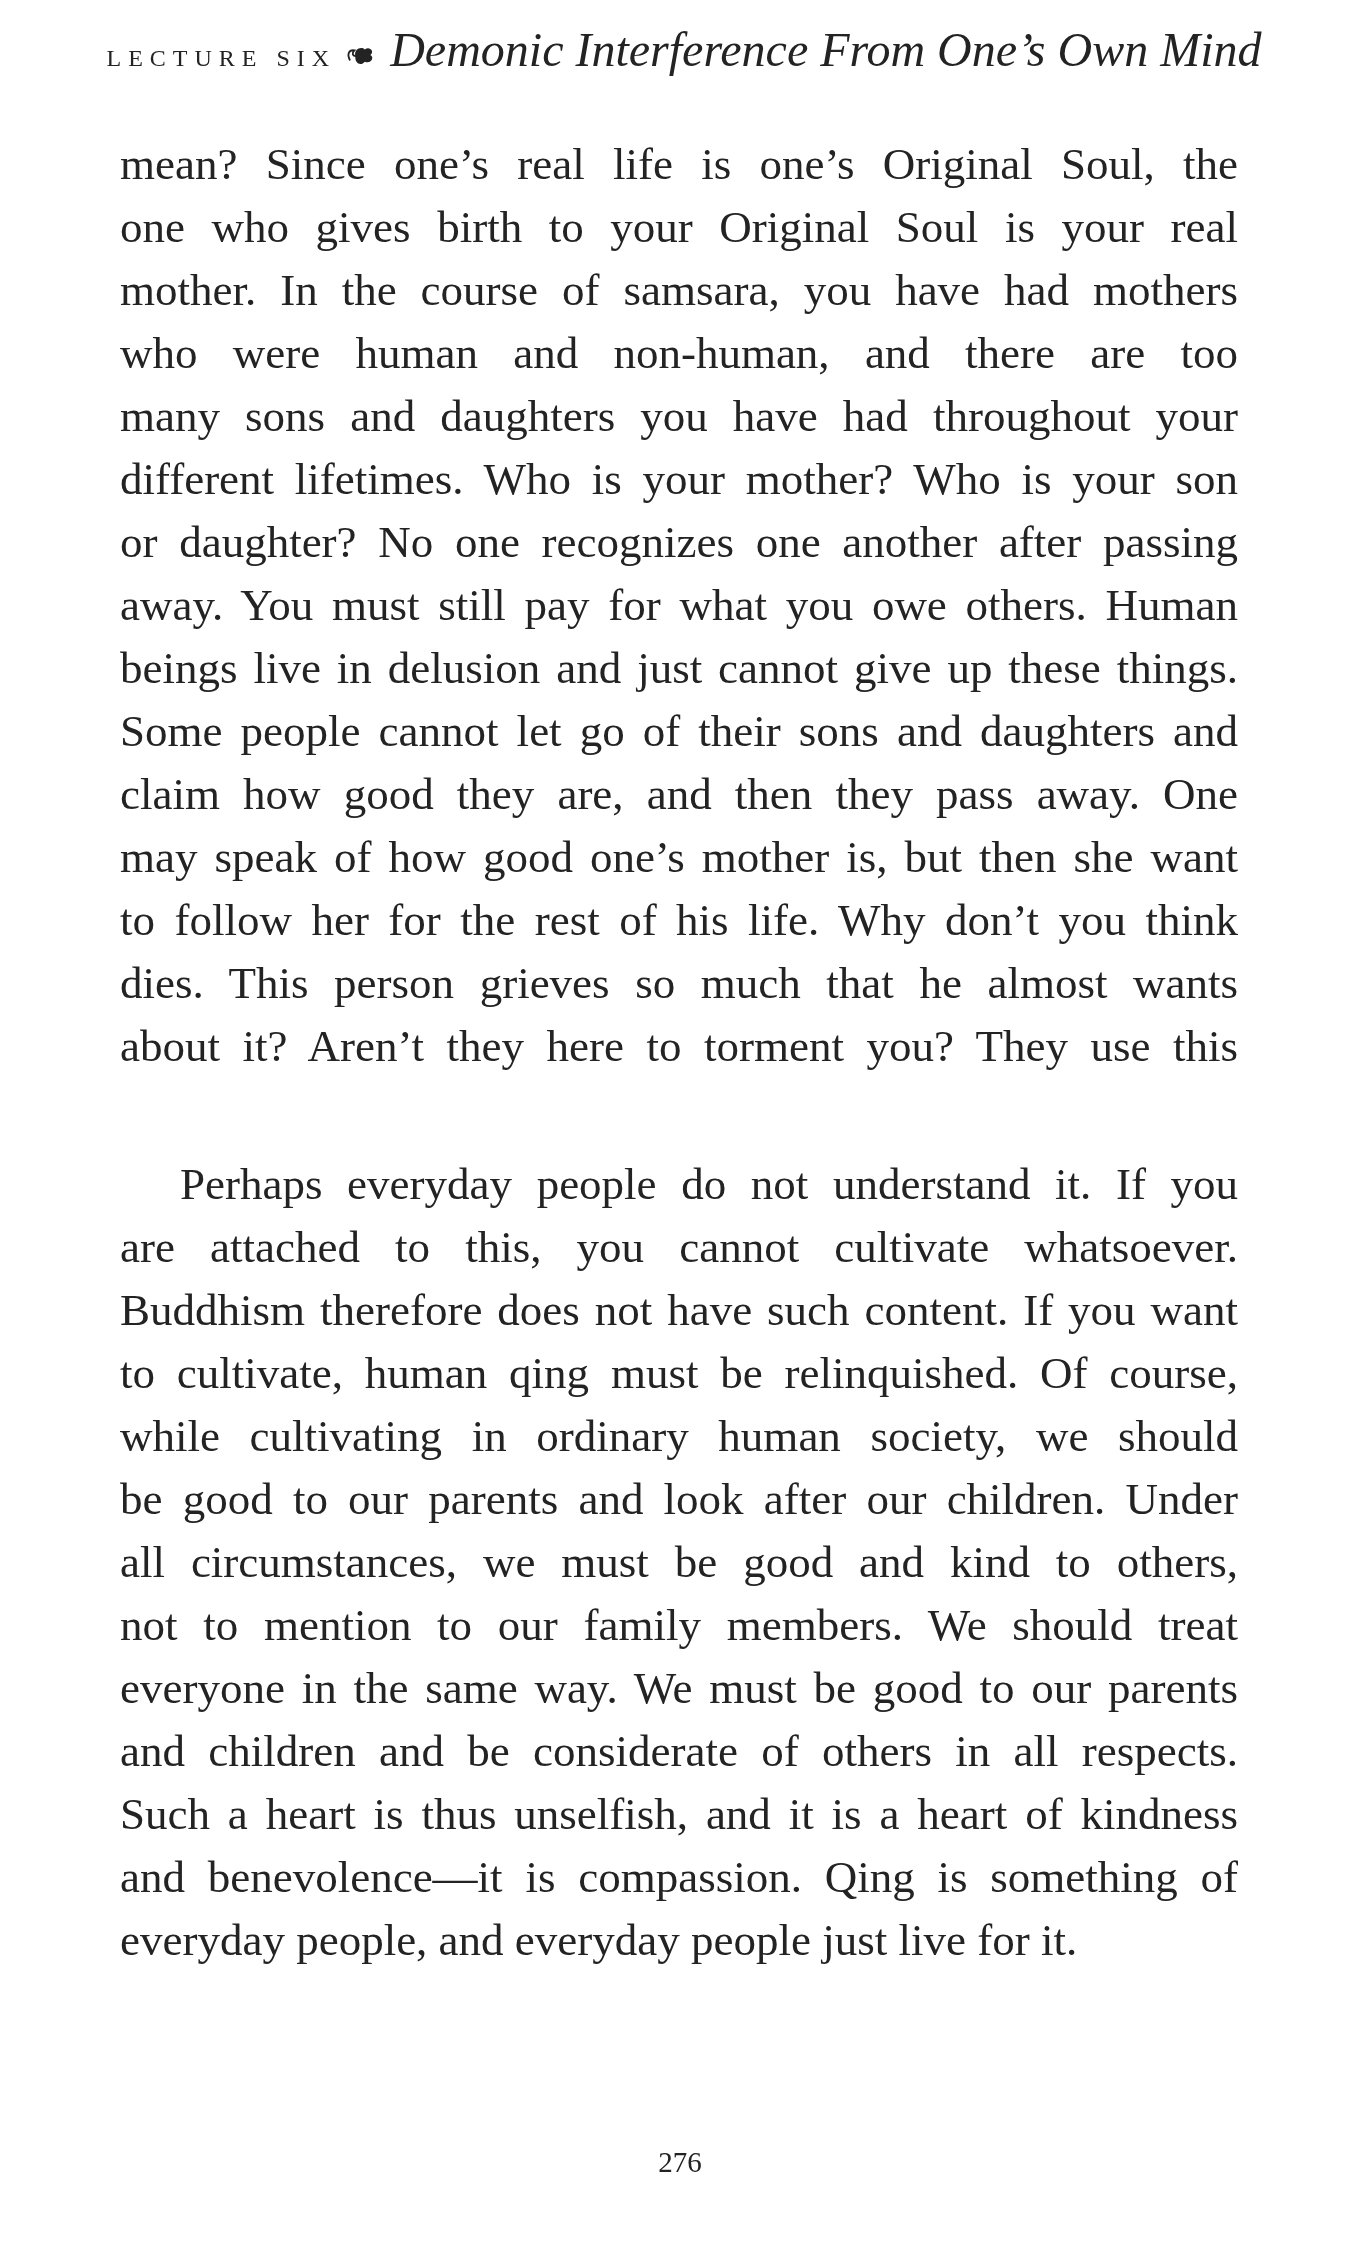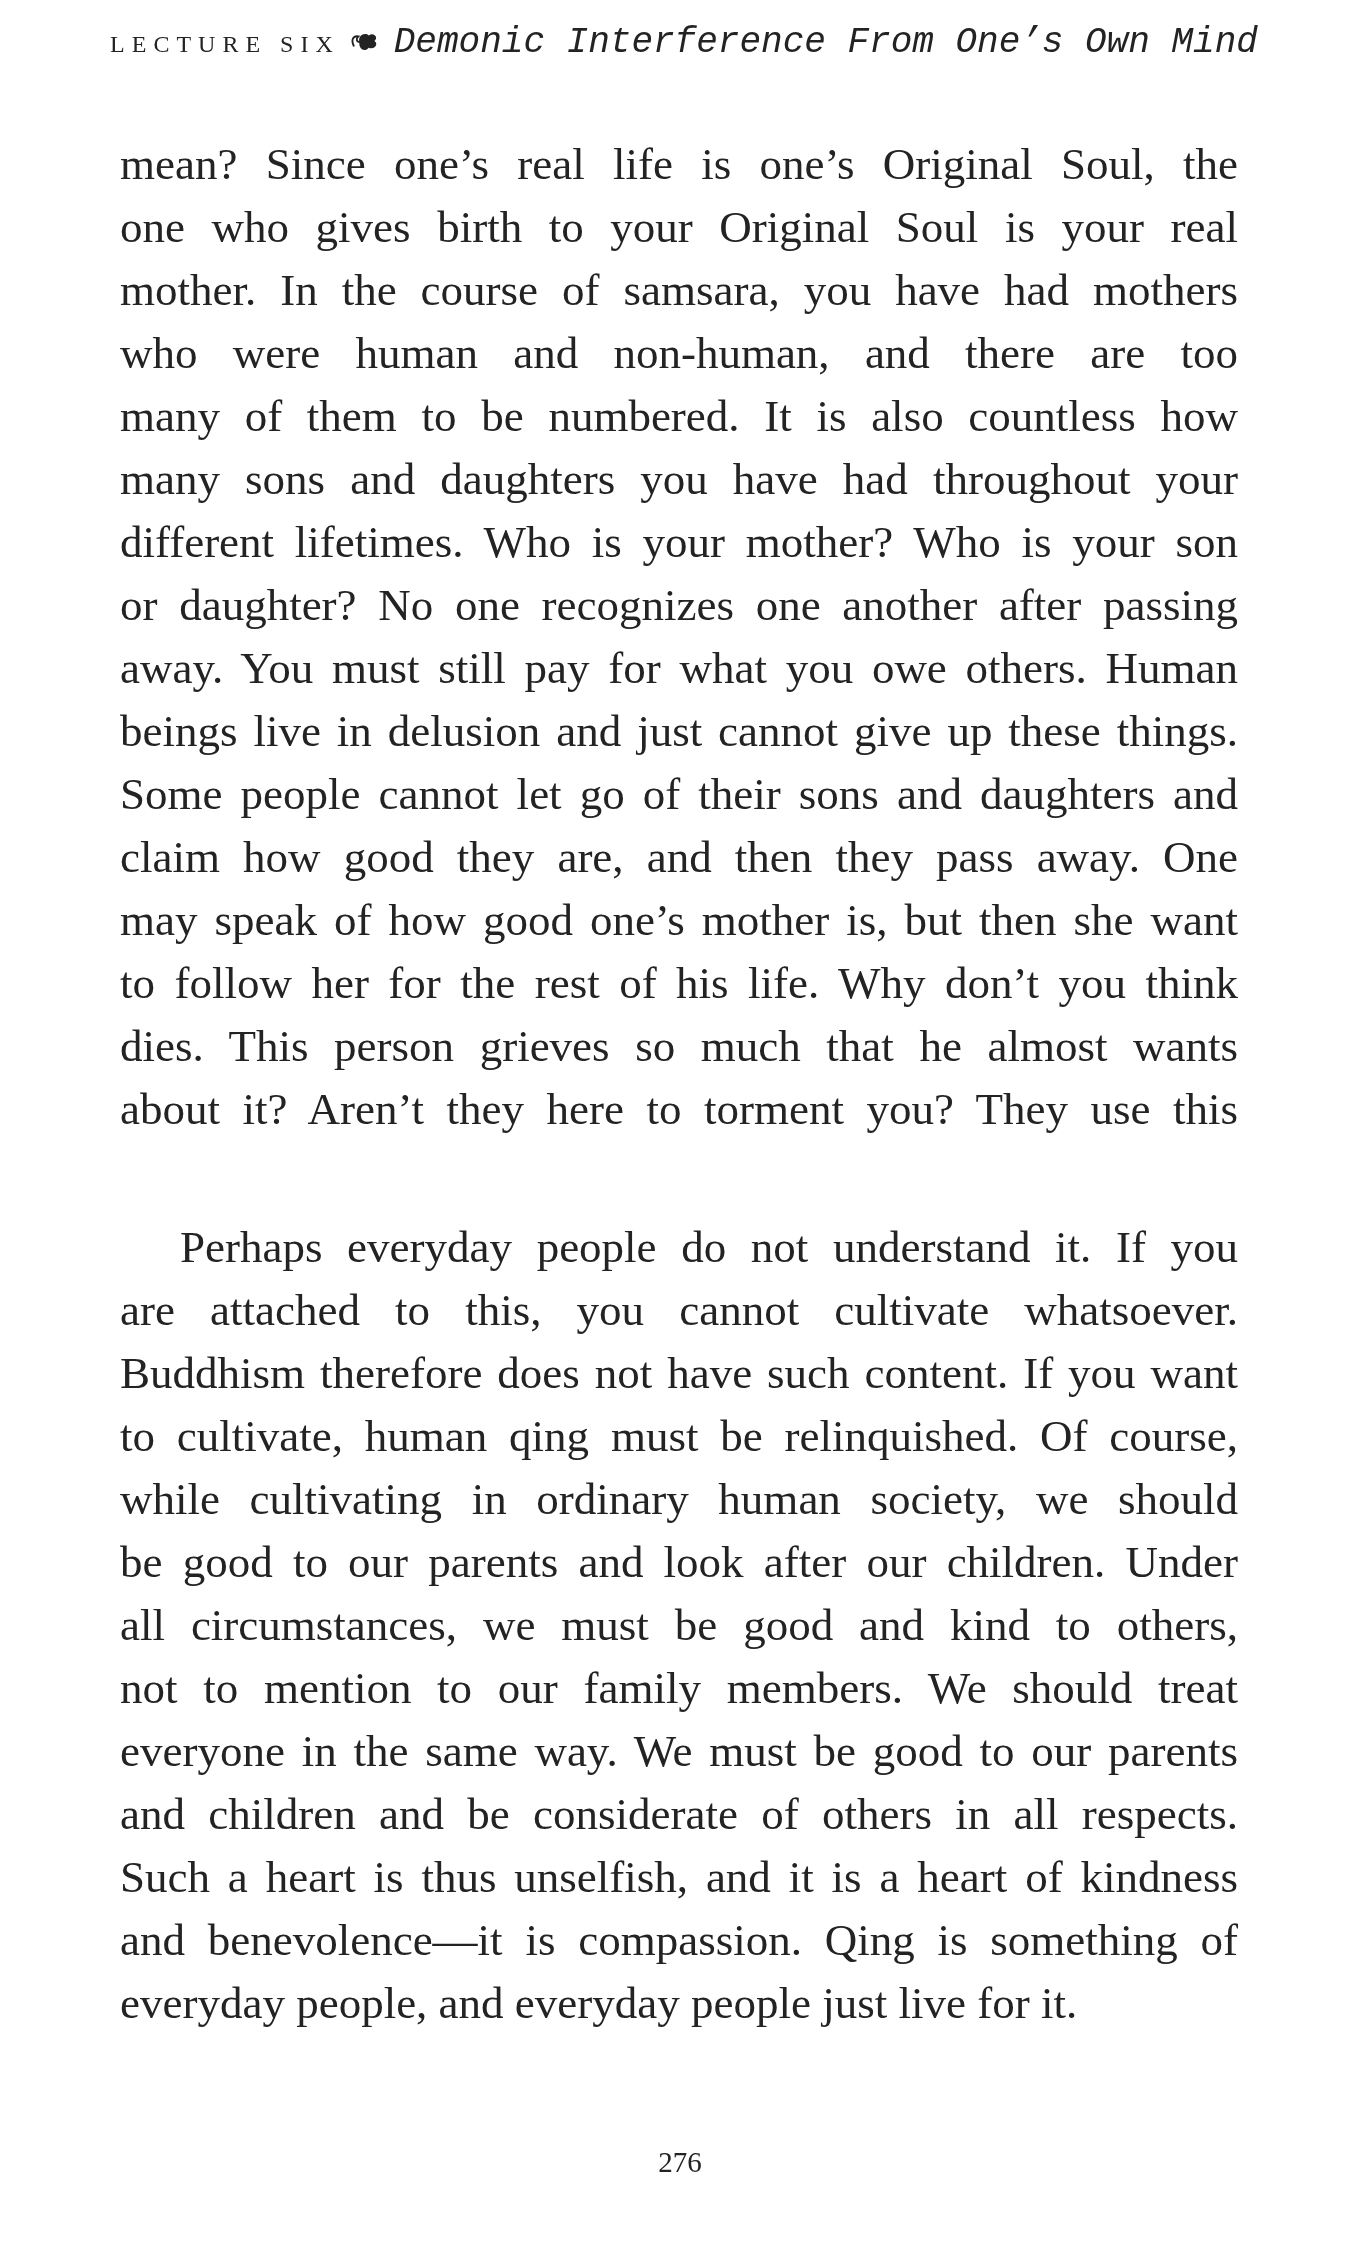--- a/index.html
+++ b/index.html
@@ -36,24 +36,23 @@
     text-transform: uppercase;
     color: #232323;
   }
   .ornament {
     margin: 0 14px 0 10px;
     position: relative;
     top: 2px;
     display: inline-block;
   }
   .chapter-title {
-    font-size: 36px;
+    font-size: 48px;
     font-style: italic;
     color: #232323;
-    font-family: Liberation Mono, monospace;
   }
   .text-block {
     position: absolute;
     top: 133px;
     left: 120px;
     width: 1118px;
     font-size: 45px;
   }
   .paragraph { margin: 0; }
   .paragraph + .paragraph { margin-top: 75px; }
@@ -97,21 +96,20 @@
     </span>
     <span class="chapter-title">Demonic Interference From One’s Own Mind</span>
   </div>
 
   <div class="text-block" id="paragraphs">
       <div class="paragraph">
         <div class="line">mean? Since one’s real life is one’s Original Soul, the</div>
         <div class="line">one who gives birth to your Original Soul is your real</div>
         <div class="line">mother. In the course of samsara, you have had mothers</div>
         <div class="line">who were human and non-human, and there are too</div>
-        <div class="line">many of them to be numbered. It is also countless how</div>
         <div class="line">many sons and daughters you have had throughout your</div>
         <div class="line">different lifetimes. Who is your mother? Who is your son</div>
         <div class="line">or daughter? No one recognizes one another after passing</div>
         <div class="line">away. You must still pay for what you owe others. Human</div>
         <div class="line">beings live in delusion and just cannot give up these things.</div>
         <div class="line">Some people cannot let go of their sons and daughters and</div>
         <div class="line">claim how good they are, and then they pass away. One</div>
         <div class="line">may speak of how good one’s mother is, but then she want</div>
         <div class="line">to follow her for the rest of his life. Why don’t you think</div>
         <div class="line">dies. This person grieves so much that he almost wants</div>

